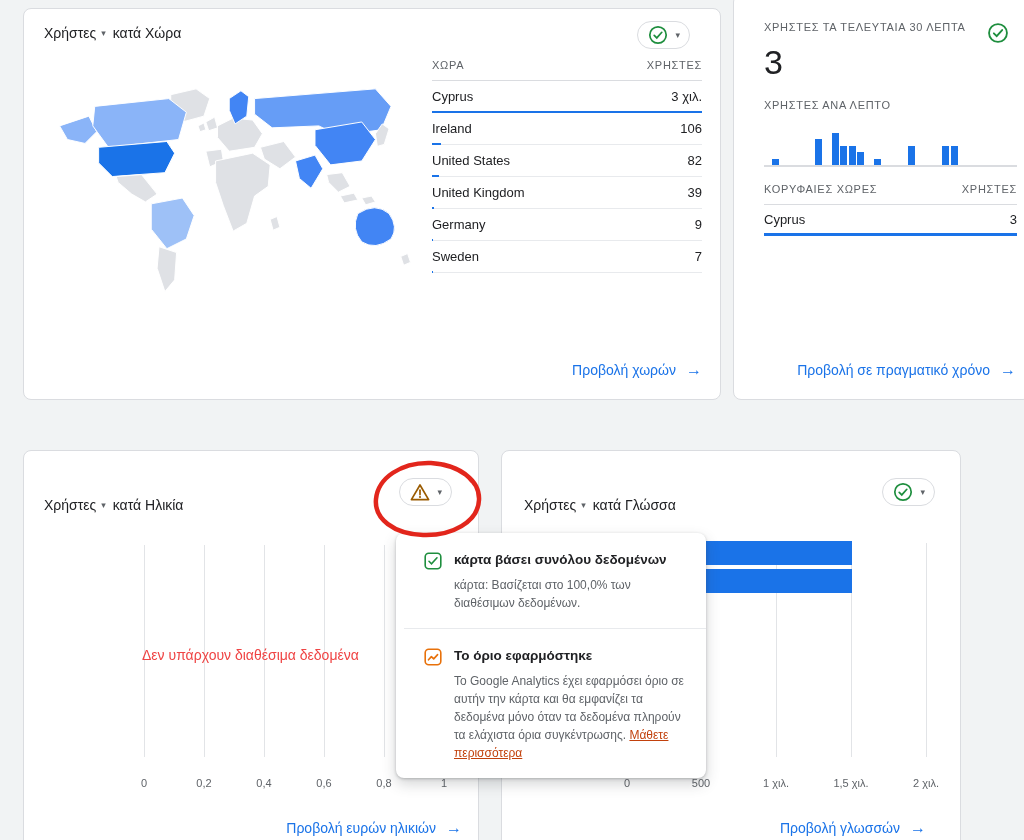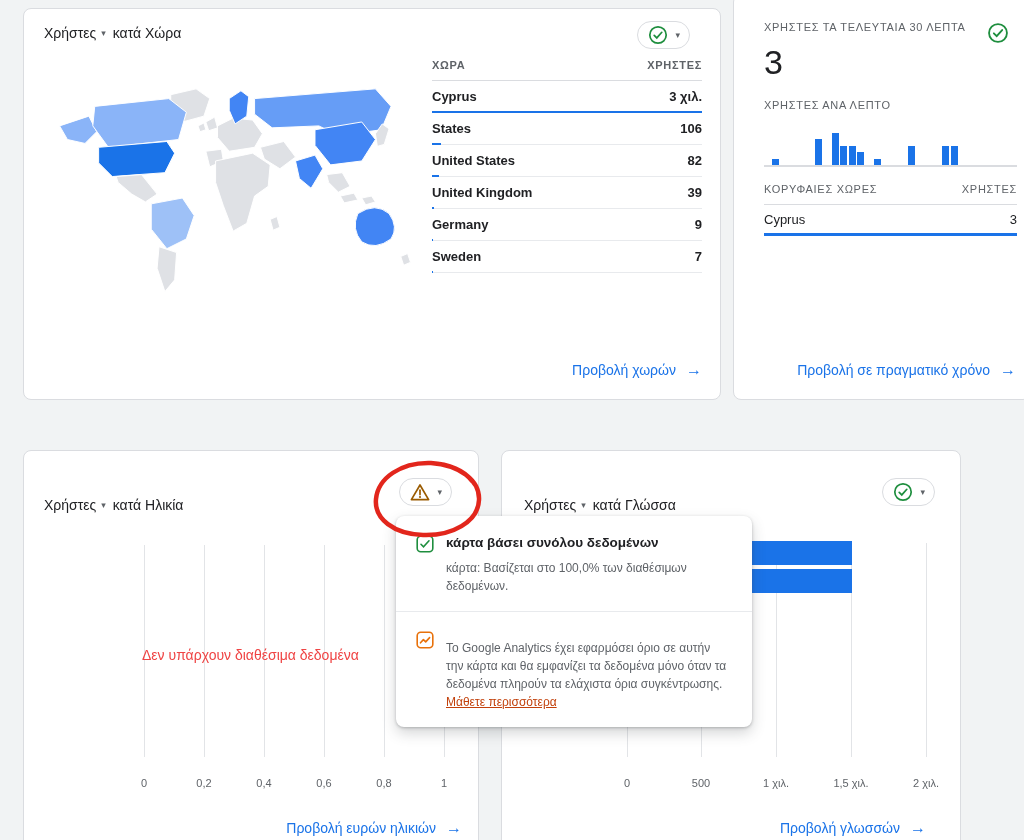--- a/index.html
+++ b/index.html
@@ -11,21 +11,21 @@
   .card-head { position:absolute; display:flex; align-items:center; gap:7px; font-size:14px; color:#202124; }
   .metric-dd { display:inline-flex; align-items:center; gap:5px; cursor:pointer; }
   .caret { font-size:9px; color:#5f6368; line-height:1; }
 
   .pill-btn { position:absolute; display:flex; align-items:center; gap:6px; border:1px solid #dadce0;
               border-radius:15px; padding:3px 9px; background:#fff; cursor:pointer; height:28px; }
 
   .upper { font-size:11px; color:#5f6368; letter-spacing:.7px; }
 
   
-  .ctable { position:absolute; left:408px; top:50px; width:270px;font-weight:bold; }
+  .ctable { position:absolute; left:408px; top:50px; width:270px; }
   .t-head { display:flex; justify-content:space-between; padding-bottom:9px; border-bottom:1px solid #dadce0; }
   .t-row { position:relative; display:flex; justify-content:space-between; align-items:center; height:32px;
            font-size:13px; border-bottom:1px solid #e8eaed; }
   .row-bar { position:absolute; left:0; bottom:-1px; height:2px; background:#1a73e8; }
 
   .view-link { position:absolute; display:flex; align-items:center; gap:10px; font-size:14px; color:#1a73e8;
                cursor:pointer; text-decoration:none; }
   .view-link .arrow { font-size:16px; }
 
   
@@ -37,22 +37,22 @@
   .toplist .t-row { height:28px; border-bottom:none; }
 
   
   .gridline { position:absolute; width:1px; background:#e2e4e7; }
   .x-tick { position:absolute; transform:translateX(-50%); font-size:11px; color:#5f6368; }
   .empty-text { position:absolute; font-size:14px; color:#ef4444; }
   .lang-bars { position:absolute; left:125px; top:90px; }
   .lang-bar { height:24px; background:#1a73e8; margin-bottom:4px; }
 
   
-  .popup { position:absolute; left:375px; top:516px; width:356px; background:#fff; border-radius:8px;
-           box-shadow:0 1px 3px rgba(60,64,67,.3), 0 6px 14px rgba(60,64,67,.22); z-index:10; }
+  .popup { position:absolute; left:375px; top:533px; width:310px; background:#fff; border-radius:8px;
+           box-shadow:0 1px 3px rgba(60,64,67,.3), 0 6px 14px rgba(60,64,67,.22); z-index:10;padding-left:8px; }
   .popup-item { display:flex; gap:12px; padding:18px 22px 16px 20px; }
   .popup-title { font-size:13.5px; font-weight:bold; color:#202124; padding-top:1px; }
   .popup-desc { font-size:12px; color:#5f6368; line-height:1.5; margin-top:9px; max-width:300px; }
   .popup-divider { height:1px; background:#e8eaed; }
   .purple-link { color:#c2410c; text-decoration:underline; cursor:pointer; }
 
   .annotation { position:absolute; left:346px; top:456px; z-index:30; pointer-events:none; }
 
   .scrollbar { position:absolute; right:0; top:0; width:14px; height:840px; background:#f8f9fa; border-left:1px solid #e6e8ea; }
   .scroll-thumb { position:absolute; left:2px; top:78px; width:9px; height:36px; background:#bdc1c6; border-radius:5px; }
@@ -112,21 +112,21 @@
       <div class="t-head upper">
         <span>ΧΩΡΑ</span>
         <span>ΧΡΗΣΤΕΣ</span>
       </div>
       <div class="t-row">
         <span>Cyprus</span>
         <span>3 χιλ.</span>
         <i class="row-bar" style="width: 100%;"></i>
       </div>
       <div class="t-row">
-        <span>States</span>
+        <span>Ireland</span>
         <span>106</span>
         <i class="row-bar" style="width: 3.5%;"></i>
       </div>
       <div class="t-row">
         <span>United States</span>
         <span>82</span>
         <i class="row-bar" style="width: 2.7%;"></i>
       </div>
       <div class="t-row">
         <span>United Kingdom</span>
@@ -302,20 +302,21 @@
         <div class="popup-desc">κάρτα: Βασίζεται στο 100,0% των διαθέσιμων δεδομένων.</div>
       </div>
     </div>
     <div class="popup-divider"></div>
     <div class="popup-item">
       <svg width="18" height="18" viewBox="0 0 18 18" style="flex:none; margin-top:1px;">
         <rect x="1.2" y="1.2" width="15.6" height="15.6" rx="3.5" fill="none" stroke="#e8710a" stroke-width="1.6"></rect>
         <path d="M4.5 11.8 L7.4 8.6 l2.3 2.3 L13.6 6.6" fill="none" stroke="#e8710a" stroke-width="1.6" stroke-linecap="round" stroke-linejoin="round"></path>
       </svg>
       <div>
+        <div class="popup-title">Το όριο εφαρμόστηκε</div>
         <div class="popup-desc">
           <span>Το Google Analytics έχει εφαρμόσει όριο σε αυτήν την κάρτα και θα εμφανίζει τα δεδομένα μόνο όταν τα δεδομένα πληρούν τα ελάχιστα όρια συγκέντρωσης.</span>
           <span class="purple-link">Μάθετε περισσότερα</span>
         </div>
       </div>
     </div>
   </div>
 
   <svg class="annotation" width="120" height="86" viewBox="0 0 120 86">
     <path d="M64,7 C92,9 113,24 112,44 C111,66 85,80 56,79 C27,78 7,63 9,43 C11,22 34,6 64,7 C82,8 98,15 105,25" fill="none" stroke="#e2261c" stroke-width="4.5" stroke-linecap="round"></path>

